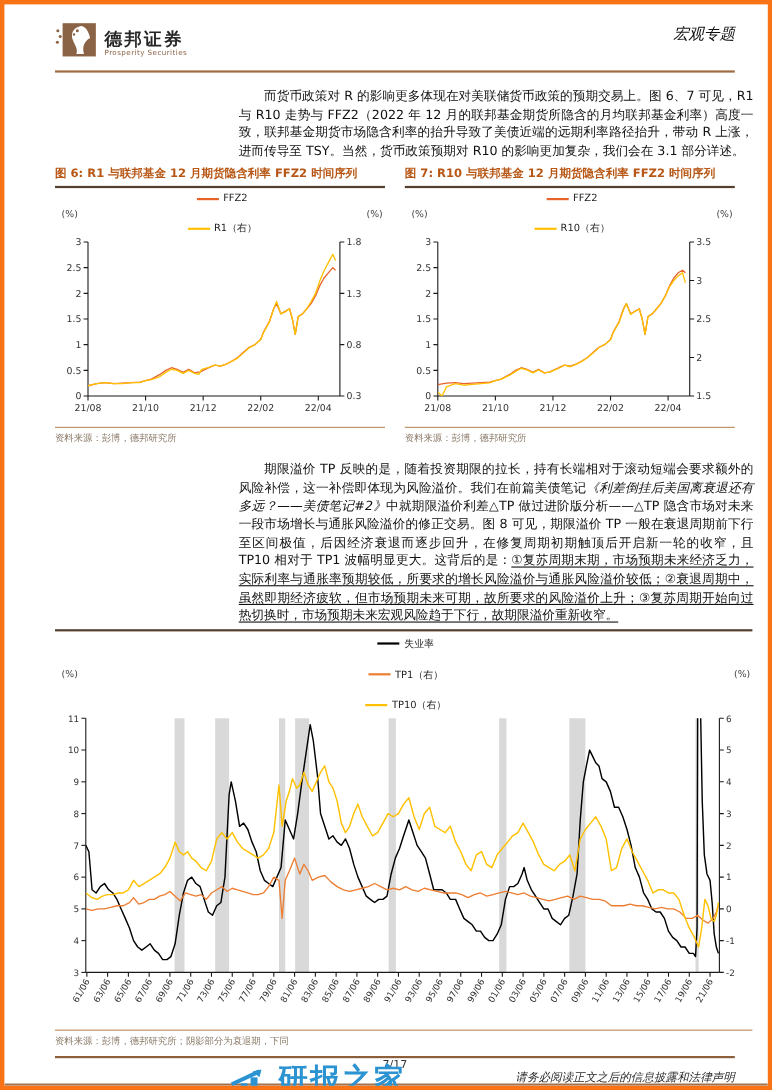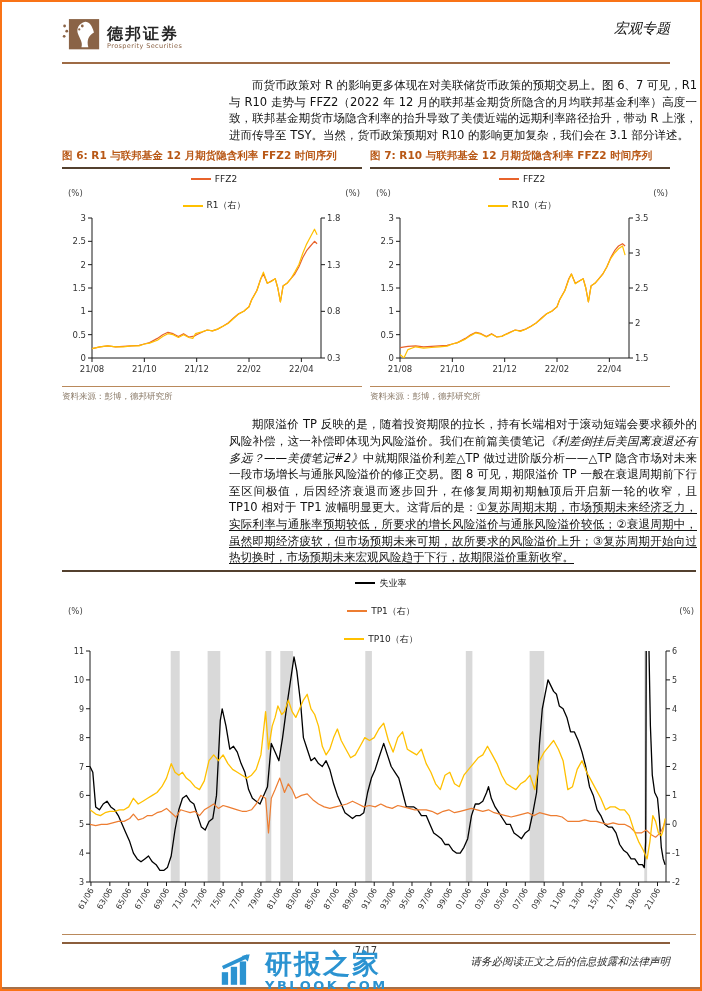--- a/index.html
+++ b/index.html
@@ -1,17 +1,17 @@
 <!DOCTYPE html>
 <html><head>
 <meta charset="utf-8">
 <style>
   html,body{margin:0;padding:0;background:#e9e9e9;}
-  .page{width:702px;height:991px;background:#fff;border:2px solid #f97316;box-sizing:border-box;
-        padding:13px 30px 0 60px;position:relative;overflow:hidden;
+  .page{width:702px;height:991px;background:#fff;border:4px solid #f97316;box-sizing:border-box;
+        padding:13px 30px 0 46px;position:relative;overflow:hidden;
         font-family:"DejaVu Sans","Liberation Sans",sans-serif;color:#1a1a1a;}
   
   .hdr{display:flex;justify-content:space-between;align-items:flex-end;height:42px;}
   .logo{display:flex;align-items:center;gap:7px;}
   .brand-name{font-size:16px;font-weight:bold;letter-spacing:2px;color:#262626;line-height:1.1;}
   .brand-sub{font-size:6.5px;color:#8a6346;letter-spacing:.4px;}
   .page-tag{font-family:"Liberation Serif","DejaVu Serif",serif;font-style:italic;font-size:14px;color:#111;margin-bottom:19px;}
   .hdr-rule{height:2px;background:#9e6b45;margin-top:5px;}
   
   .body-para{width:468px;margin:13px 0 4px 167px;font-size:11.5px;line-height:16.6px;
@@ -333,20 +333,21 @@
           <text transform="translate(560.7311475409828,244) rotate(-60)" text-anchor="end" font-size="8">17/06</text>
           <line x1="576.6163934426221" y1="236" x2="576.6163934426221" y2="240" stroke="#1a1a1a"></line>
           <text transform="translate(579.6163934426221,244) rotate(-60)" text-anchor="end" font-size="8">19/06</text>
           <line x1="595.5016393442614" y1="236" x2="595.5016393442614" y2="240" stroke="#1a1a1a"></line>
           <text transform="translate(598.5016393442614,244) rotate(-60)" text-anchor="end" font-size="8">21/06</text>
           <polyline points="28.0,120.5 30.8,126.3 33.7,160.9 37.4,163.8 41.2,158.0 45.0,155.2 48.8,160.9 52.6,163.8 56.3,169.6 60.1,178.3 63.9,186.9 67.7,195.6 71.4,207.1 75.2,212.9 79.0,215.8 82.8,212.9 86.5,210.0 90.3,215.8 94.1,218.7 97.9,224.4 101.7,224.4 105.4,221.6 109.2,210.0 113.0,184.0 116.8,163.8 120.5,152.3 124.3,149.4 128.1,155.2 131.9,158.0 135.6,169.6 139.4,181.1 143.2,184.0 147.0,175.4 150.8,172.5 154.5,149.4 158.3,74.3 160.2,62.8 164.0,80.1 167.8,103.2 171.5,100.3 175.3,106.1 179.1,117.6 182.9,126.3 186.6,143.6 190.4,152.3 194.2,155.2 198.0,158.0 201.7,149.4 205.5,140.7 209.3,97.4 213.1,106.1 216.9,114.7 220.6,91.6 224.4,62.8 228.2,36.8 232.0,10.8 234.8,25.2 238.6,57.0 241.4,91.6 245.2,103.2 249.0,114.7 252.7,111.8 256.5,117.6 260.3,120.5 264.1,114.7 267.8,123.4 271.6,137.8 275.4,149.4 279.2,158.0 283.0,166.7 286.7,169.6 290.5,172.5 294.3,169.6 298.1,169.6 301.8,166.7 305.6,146.5 309.4,132.1 313.2,123.4 316.9,111.8 321.7,97.4 325.4,108.9 329.2,120.5 333.0,126.3 336.8,132.1 340.6,146.5 344.3,160.9 348.1,160.9 351.9,160.9 355.7,163.8 359.4,169.6 364.2,169.6 367.9,178.3 371.7,186.9 375.5,189.8 379.3,192.7 383.0,198.5 386.8,198.5 390.6,204.2 394.4,207.1 398.2,207.1 401.9,201.3 405.7,192.7 409.5,169.6 413.3,158.0 417.0,158.0 420.8,155.2 424.6,146.5 426.5,140.7 429.3,152.3 433.1,160.9 436.9,166.7 440.6,172.5 444.4,178.3 448.2,178.3 452.0,186.9 455.8,189.8 459.5,192.7 463.3,186.9 467.1,184.0 470.9,166.7 474.6,146.5 477.5,97.4 480.3,62.8 483.1,48.3 486.0,33.9 488.8,39.6 491.6,45.4 494.5,48.3 497.3,59.9 501.1,62.8 504.9,71.4 508.6,85.9 512.4,85.9 516.2,94.5 520.0,106.1 523.7,120.5 527.5,140.7 531.3,149.4 535.1,163.8 538.8,169.6 542.6,178.3 546.4,181.1 550.2,181.1 554.0,186.9 557.7,198.5 561.5,204.2 565.3,207.1 569.1,212.9 572.8,212.9 576.6,218.7 580.4,218.7 582.3,221.6 583.7,195.6 584.5,-101.8 586.1,-52.8 587.0,5.0 588.4,80.1 590.3,129.2 592.7,146.5 595.5,152.3 597.4,172.5 599.3,201.3 601.2,212.9 603.1,218.7" fill="none" stroke="#000000" stroke-width="1.3" stroke-linejoin="round" clip-path="url(#fig8-clip)"></polyline>
           <polyline points="28.0,178.3 33.7,179.7 39.3,178.3 45.0,178.3 50.7,176.8 56.3,175.4 62.0,175.4 67.7,172.5 71.4,168.1 76.2,173.9 80.9,172.5 85.6,169.6 90.3,169.6 95.0,166.7 99.8,165.3 104.5,162.4 109.2,166.7 113.9,171.0 118.6,163.8 123.4,165.3 128.1,166.7 132.8,165.3 137.5,169.6 142.3,163.8 147.0,160.9 151.7,158.0 156.4,162.4 161.1,159.5 165.9,160.9 170.6,162.4 175.3,163.8 180.0,165.3 184.7,165.3 189.5,163.8 194.2,158.0 198.9,149.4 203.6,152.3 206.5,186.9 209.3,152.3 213.1,143.6 217.8,132.1 222.5,146.5 226.3,137.8 230.1,143.6 233.8,152.3 239.5,149.4 245.2,147.9 250.8,153.7 256.5,158.0 262.2,160.9 267.8,162.4 273.5,160.9 279.2,159.5 284.8,158.0 290.5,155.2 296.2,158.0 301.8,160.9 307.5,159.5 313.2,160.9 318.8,158.0 324.5,160.9 330.2,162.4 335.8,159.5 341.5,160.9 347.2,162.4 352.8,163.8 358.5,163.8 364.2,163.8 369.8,165.3 375.5,168.1 381.2,165.3 386.8,163.8 392.5,166.7 398.2,165.3 403.8,163.8 409.5,162.4 415.1,163.8 420.8,165.3 426.5,163.8 432.1,166.7 437.8,168.1 443.5,169.6 449.1,171.0 454.8,169.6 460.5,168.1 466.1,166.7 471.8,169.6 477.5,166.7 483.1,168.1 488.8,169.6 494.5,169.6 500.1,171.0 505.8,175.4 511.5,175.4 517.1,175.4 522.8,173.9 528.5,175.4 534.1,175.4 539.8,176.8 545.5,178.3 551.1,176.8 556.8,178.3 562.5,178.3 568.1,181.1 573.8,186.9 579.4,186.9 584.2,184.0 588.9,188.4 593.6,191.2 598.3,186.9 601.2,181.1 603.1,175.4" fill="none" stroke="#ed7d31" stroke-width="1.2" stroke-linejoin="round" clip-path="url(#fig8-clip)"></polyline>
           <polyline points="28.0,163.8 33.7,168.1 38.4,169.6 43.1,166.7 47.8,165.3 52.6,165.3 57.3,163.8 62.0,163.8 66.7,160.9 71.4,152.3 76.2,158.0 80.9,155.2 85.6,152.3 90.3,149.4 95.0,146.5 99.8,140.7 104.5,132.1 109.2,117.6 113.0,126.3 116.8,129.2 120.5,126.3 124.3,132.1 128.1,134.9 132.8,140.7 137.5,143.6 142.3,134.9 147.0,114.7 151.7,108.9 156.4,114.7 161.1,108.9 165.9,117.6 170.6,123.4 175.3,126.3 180.0,129.2 184.7,132.1 189.5,129.2 194.2,123.4 198.9,108.9 203.6,65.6 206.5,103.2 210.2,80.1 213.1,71.4 215.9,59.9 219.7,68.5 222.5,65.6 226.3,54.1 230.1,65.6 233.8,71.4 237.6,62.8 241.4,54.1 245.2,48.3 249.0,62.8 252.7,68.5 256.5,80.1 260.3,100.3 264.1,108.9 267.8,103.2 271.6,91.6 275.4,83.0 279.2,94.5 283.9,103.2 288.6,111.8 293.3,108.9 298.1,100.3 302.8,91.6 307.5,94.5 312.2,91.6 316.9,83.0 321.7,77.2 326.4,94.5 331.1,106.1 335.8,91.6 340.6,85.8 345.3,103.2 350.0,106.1 354.7,108.9 359.4,103.2 364.2,117.6 368.9,126.3 373.6,137.8 378.3,143.6 383.0,129.2 387.8,126.3 392.5,137.8 397.2,140.7 401.9,129.2 406.6,123.4 411.4,117.6 416.1,111.8 420.8,108.9 425.5,100.3 430.3,108.9 435.0,117.6 439.7,129.2 444.4,137.8 449.1,140.7 453.9,143.6 458.6,137.8 463.3,134.9 468.0,129.2 472.7,143.6 477.5,114.7 482.2,106.1 486.9,100.3 491.6,94.5 496.4,103.2 501.1,114.7 505.8,143.6 510.5,140.7 515.2,123.4 520.0,114.7 524.7,126.3 529.4,134.9 534.1,143.6 538.8,152.3 543.6,163.8 548.3,160.9 553.0,160.9 557.7,163.8 562.5,163.8 567.2,169.6 571.9,184.0 576.6,195.6 581.3,204.2 585.1,212.9 587.9,195.6 590.8,169.6 593.6,175.4 596.4,186.9 599.3,189.8 601.2,184.0 603.1,172.5" fill="none" stroke="#ffc000" stroke-width="1.3" stroke-linejoin="round" clip-path="url(#fig8-clip)"></polyline>
         </svg></div>
     <div class="src-rule"></div>
+    <div class="fig-source">资料来源：彭博，德邦研究所；阴影部分为衰退期，下同</div>
   </figure>
 
   <div class="footer-rule"></div>
   <div class="ftr">
     <div class="page-num">7/17</div>
     <div class="watermark">
       <span>
         <svg viewBox="0 0 40 36" width="36" height="33">
           <rect x="2" y="21" width="7" height="14" fill="#2b93d1"></rect>
           <rect x="12" y="15" width="7" height="20" fill="#2b93d1"></rect>

